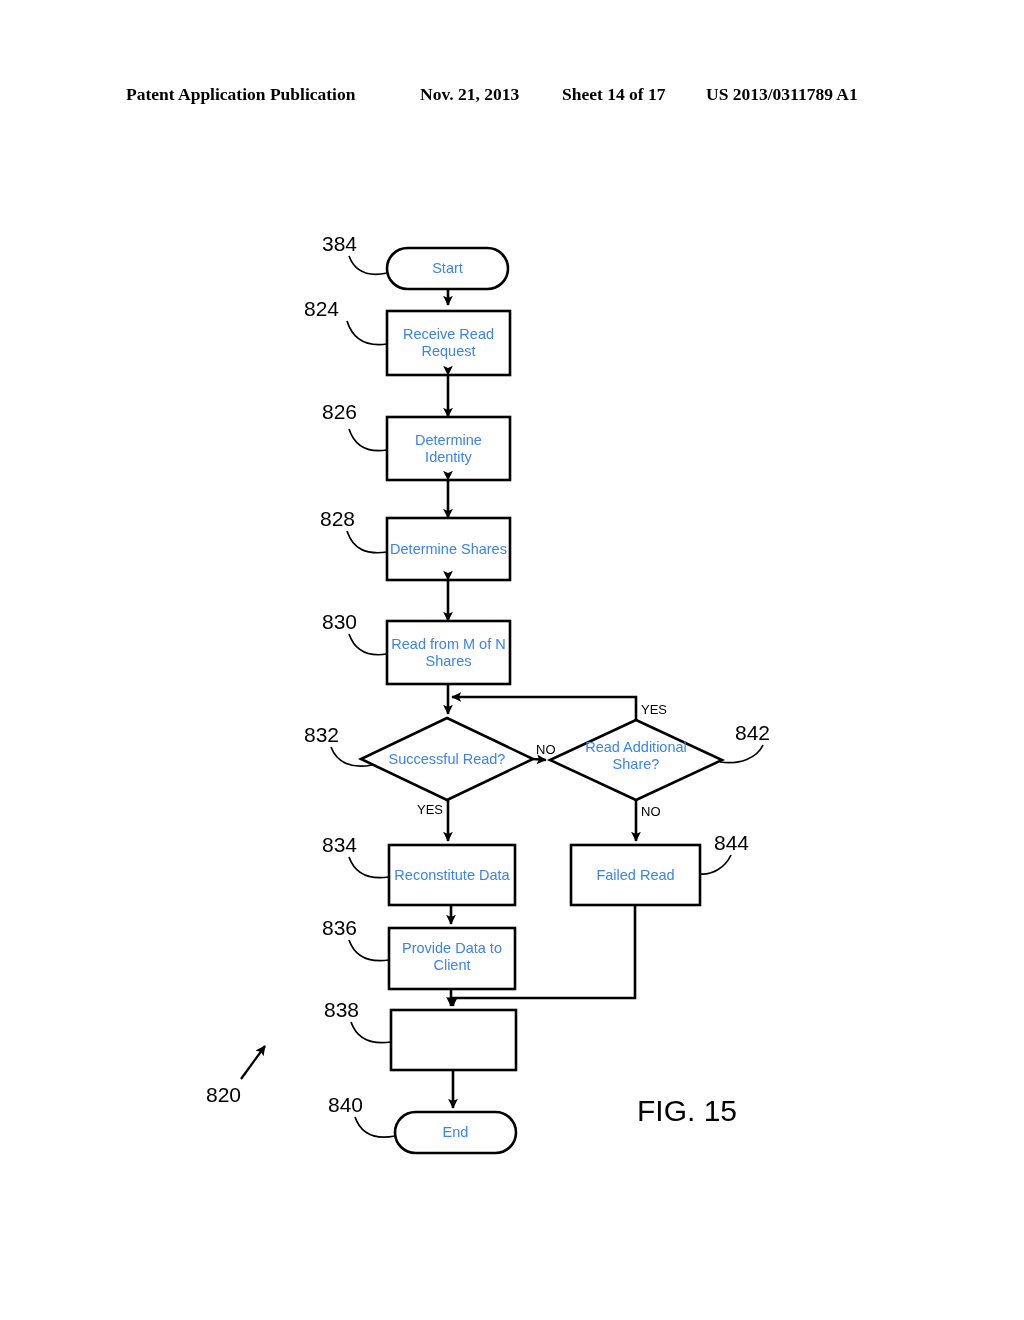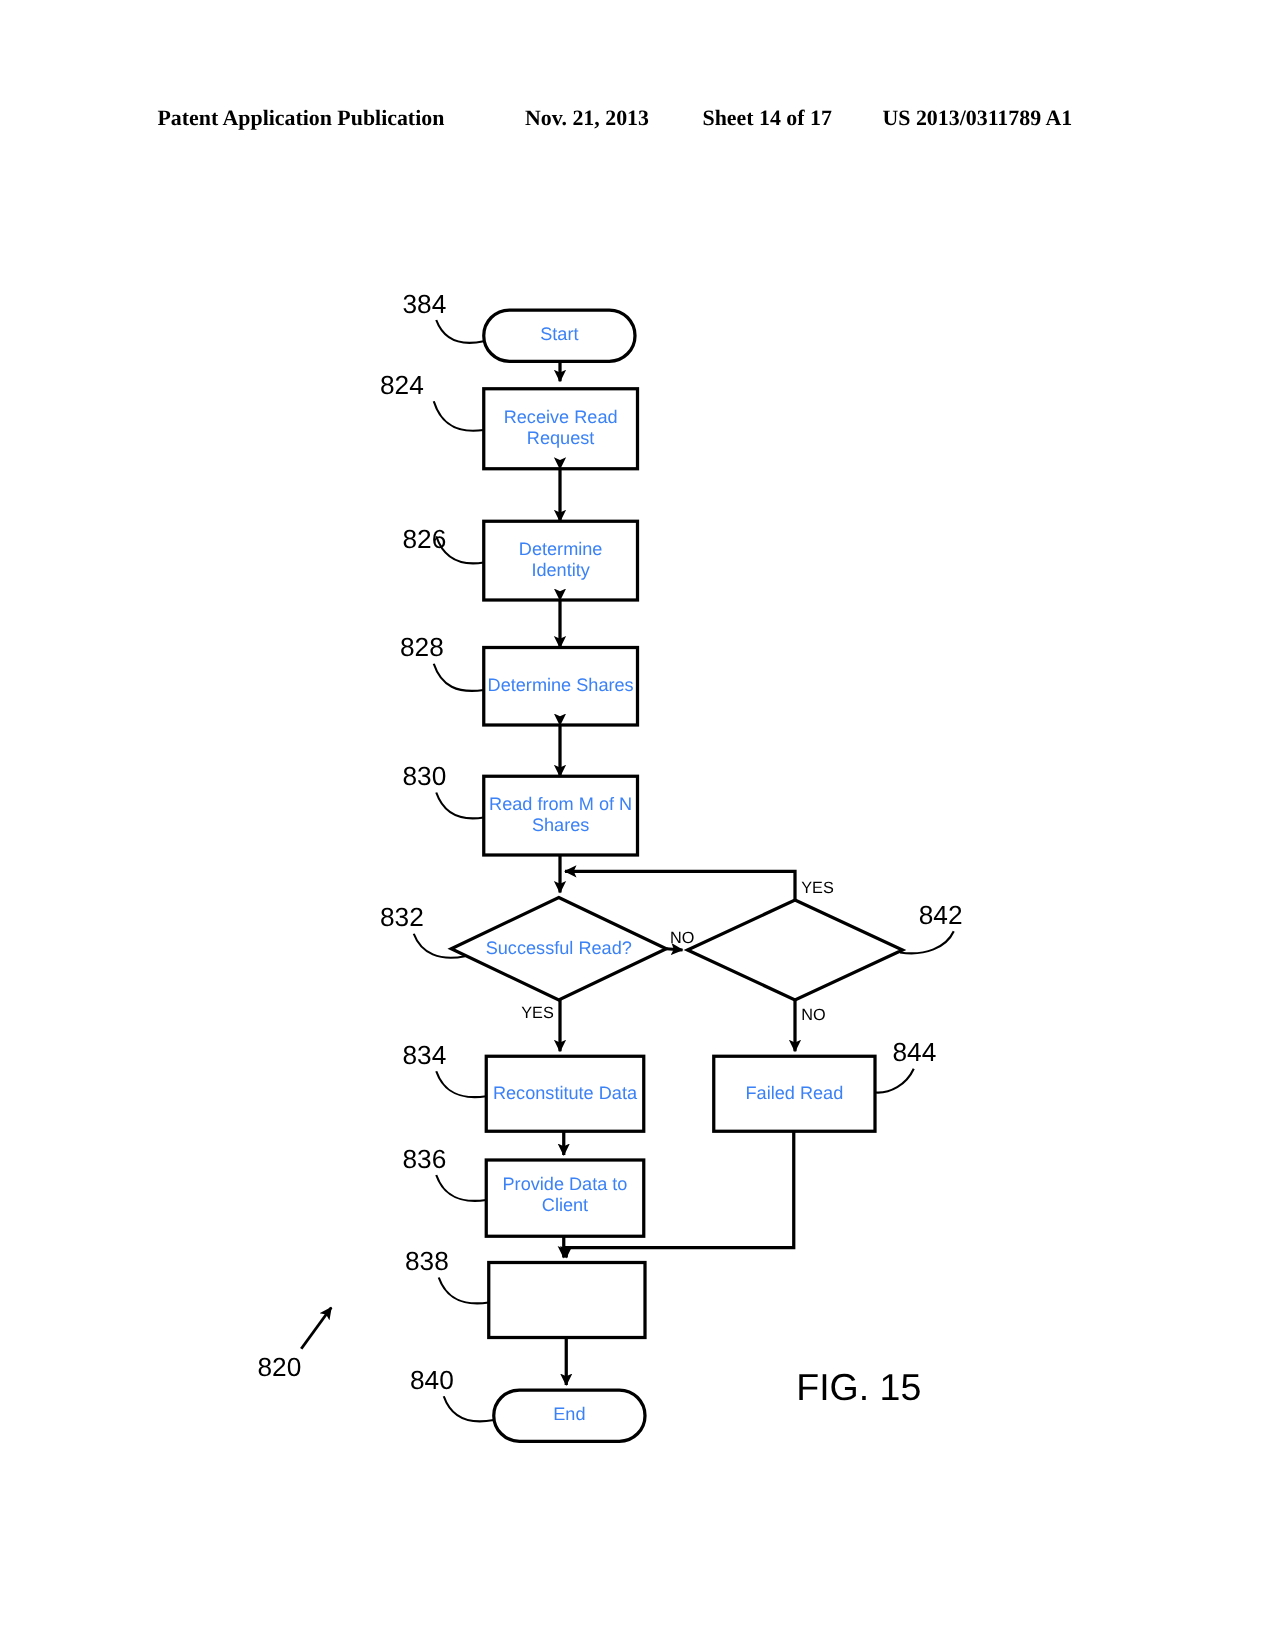--- a/index.html
+++ b/index.html
@@ -190,20 +190,22 @@
   <div class="node-label" style="left:387px; top:417px; width:123px; height:63px;">Determine
 Identity</div>
 
   <div class="node-label" style="left:387px; top:518px; width:123px; height:62px;">Determine Shares</div>
 
   <div class="node-label" style="left:387px; top:621px; width:123px; height:63px;">Read from M of N
 Shares</div>
 
   <div class="node-label" style="left:365px; top:740px; width:164px; height:38px;">Successful Read?</div>
 
+  <div class="node-label" style="left:558px; top:733px; width:156px; height:46px;">Read Additional
+Share?</div>
 
   <div class="node-label" style="left:389px; top:845px; width:126px; height:60px;">Reconstitute Data</div>
 
   <div class="node-label" style="left:571px; top:845px; width:129px; height:60px;">Failed Read</div>
 
   <div class="node-label" style="left:389px; top:928px; width:126px; height:57px;">Provide Data to
 Client</div>
 
 
   <div class="node-label" style="left:395px; top:1112px; width:121px; height:41px;">End</div>
@@ -211,21 +213,21 @@
   <div class="edge-label" style="left:417px; top:802px;">YES</div>
 
   <div class="edge-label" style="left:536px; top:742px;">NO</div>
 
   <div class="edge-label" style="left:641px; top:702px;">YES</div>
 
   <div class="edge-label" style="left:641px; top:804px;">NO</div>
 
   <div class="ref-num" style="left:322px; top:232px;">384</div>
   <div class="ref-num" style="left:304px; top:297px;">824</div>
-  <div class="ref-num" style="left:322px; top:420px;text-align:right;">826</div>
+  <div class="ref-num" style="left:322px; top:400px;text-align:right;">826</div>
   <div class="ref-num" style="left:320px; top:507px;">828</div>
   <div class="ref-num" style="left:322px; top:610px;">830</div>
   <div class="ref-num" style="left:304px; top:723px;">832</div>
   <div class="ref-num" style="left:735px; top:721px;">842</div>
   <div class="ref-num" style="left:322px; top:833px;">834</div>
   <div class="ref-num" style="left:714px; top:831px;">844</div>
   <div class="ref-num" style="left:322px; top:916px;">836</div>
   <div class="ref-num" style="left:324px; top:998px;">838</div>
   <div class="ref-num" style="left:328px; top:1093px;">840</div>
   <div class="ref-num" style="left:206px; top:1083px;">820</div>

